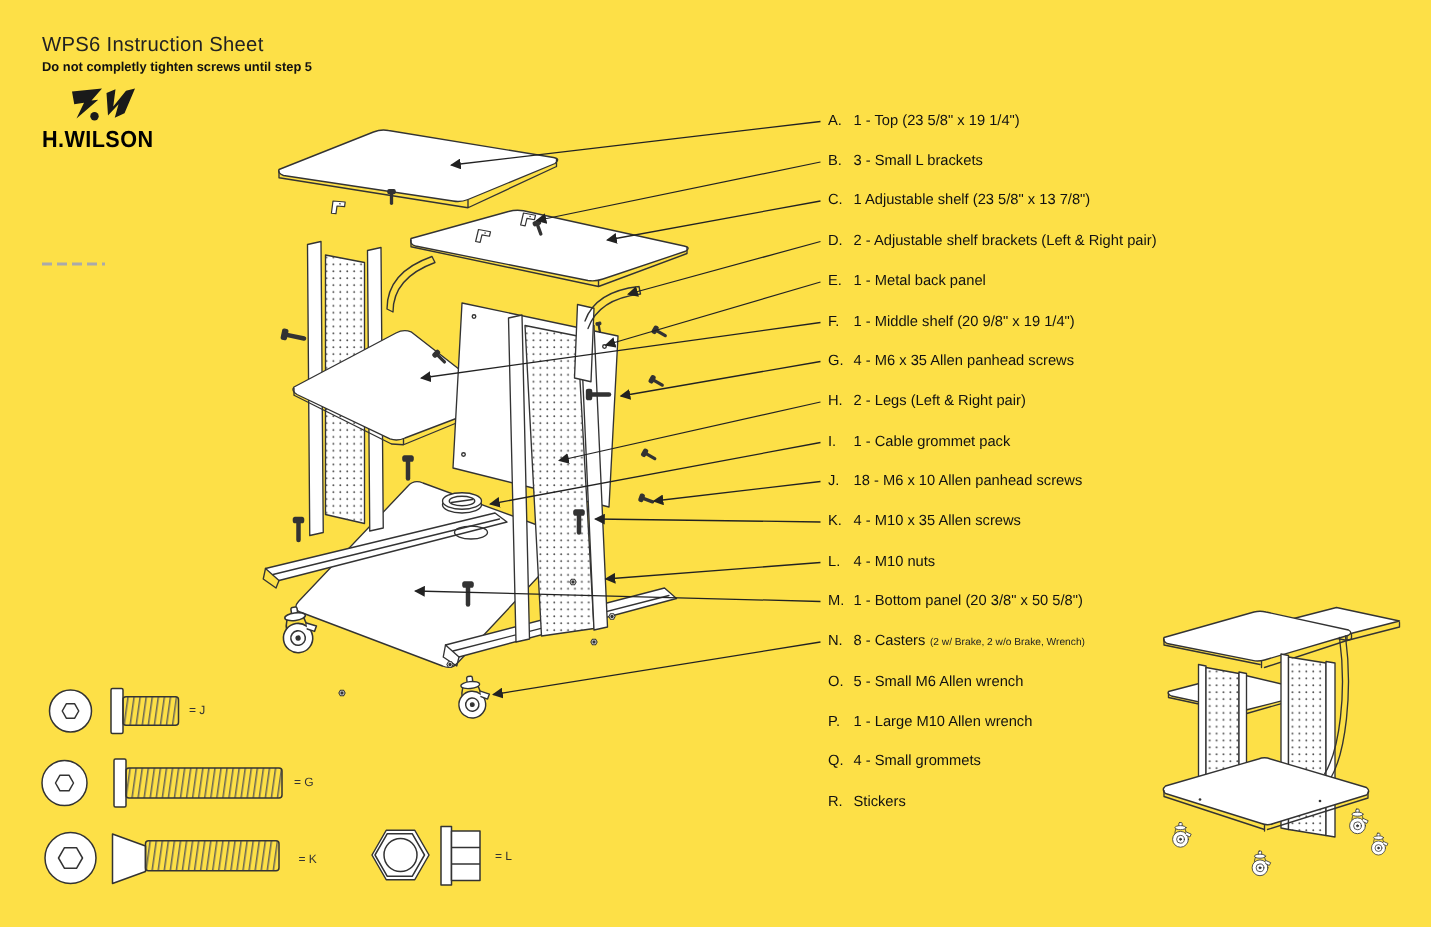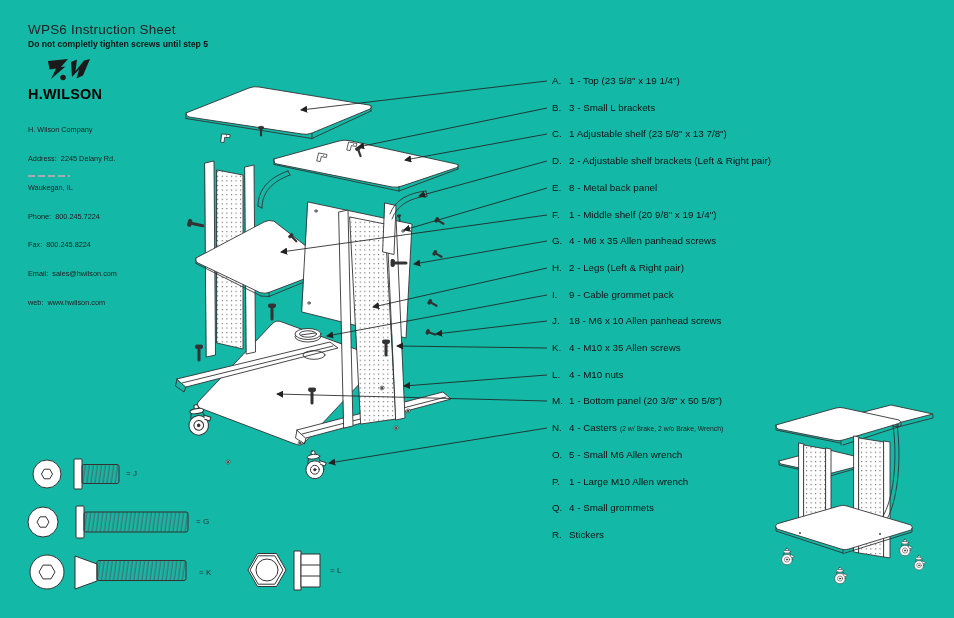--- a/index.html
+++ b/index.html
@@ -1,17 +1,17 @@
 <!DOCTYPE html>
 <html><head>
 <meta charset="utf-8">
 <style>
   html,body{margin:0;padding:0;background:#e8e8e8;}
   .sheet{
-    position:relative;width:954px;height:618px;background:#14b8a6;overflow:hidden;
+    position:relative;width:954px;height:618px;background:#fde047;overflow:hidden;
     font-family:"Liberation Sans", sans-serif;color:#111;
   }
   .abs{position:absolute;}
   
   .title{left:28px;top:22px;font-size:13.5px;font-weight:400;color:#222;letter-spacing:.2px;}
   .subtitle{left:28px;top:39px;font-size:8.6px;font-weight:700;color:#111;}
   
   .logo-mark{left:46px;top:58px;width:50px;height:27px;}
   .logo-word{left:28px;top:85px;font-size:15.5px;font-weight:900;color:#000;
              transform:scaleX(.93);transform-origin:left center;letter-spacing:.3px;}
@@ -264,29 +264,20 @@
   <div class="abs title">WPS6 Instruction Sheet</div>
   <div class="abs subtitle">Do not completly tighten screws until step 5</div>
 
   <svg class="abs logo-mark" viewBox="0 0 50 27" aria-hidden="true">
     <path d="M2,3 L22,1 L15,9 L19.5,8.5 L5,21 L10,10.5 L3.5,11.5 Z" fill="#1a1a1a"></path>
     <circle cx="17" cy="19.5" r="2.8" fill="#1a1a1a"></circle>
     <path d="M25,4 L31,1.5 L29.5,13 L38,2.5 L44,1 L37,17.5 L30.5,20.5 L33,11.5 L26,19 Z" fill="#1a1a1a"></path>
   </svg>
   <div class="abs logo-word">H.WILSON</div>
 
-  <div class="abs company">
-    <div>H. Wilson Company</div>
-    <div>Address:  2245 Delany Rd.</div>
-    <div>Waukegan, IL</div>
-    <div>Phone:  800.245.7224</div>
-    <div>Fax:  800.245.8224</div>
-    <div>Email:  sales@hwilson.com</div>
-    <div>web:  www.hwilson.com</div>
-  </div>
   <div class="abs fineprint"></div>
 
   <div>
     <div class="abs part-row" style="top:75px">
         <span class="part-letter">A.</span>
         <span>1 - Top (23 5/8" x 19 1/4")</span>
       </div>
     <div class="abs part-row" style="top:102px">
         <span class="part-letter">B.</span>
         <span>3 - Small L brackets</span>
@@ -294,57 +285,57 @@
     <div class="abs part-row" style="top:128px">
         <span class="part-letter">C.</span>
         <span>1 Adjustable shelf (23 5/8" x 13 7/8")</span>
       </div>
     <div class="abs part-row" style="top:155px">
         <span class="part-letter">D.</span>
         <span>2 - Adjustable shelf brackets (Left &amp; Right pair)</span>
       </div>
     <div class="abs part-row" style="top:182px">
         <span class="part-letter">E.</span>
-        <span>8 - Metal back panel</span>
+        <span>1 - Metal back panel</span>
       </div>
     <div class="abs part-row" style="top:209px">
         <span class="part-letter">F.</span>
         <span>1 - Middle shelf (20 9/8" x 19 1/4")</span>
       </div>
     <div class="abs part-row" style="top:235px">
         <span class="part-letter">G.</span>
         <span>4 - M6 x 35 Allen panhead screws</span>
       </div>
     <div class="abs part-row" style="top:262px">
         <span class="part-letter">H.</span>
         <span>2 - Legs (Left &amp; Right pair)</span>
       </div>
     <div class="abs part-row" style="top:289px">
         <span class="part-letter">I.</span>
-        <span>9 - Cable grommet pack</span>
+        <span>1 - Cable grommet pack</span>
       </div>
     <div class="abs part-row" style="top:315px">
         <span class="part-letter">J.</span>
         <span>18 - M6 x 10 Allen panhead screws</span>
       </div>
     <div class="abs part-row" style="top:342px">
         <span class="part-letter">K.</span>
         <span>4 - M10 x 35 Allen screws</span>
       </div>
     <div class="abs part-row" style="top:369px">
         <span class="part-letter">L.</span>
         <span>4 - M10 nuts</span>
       </div>
     <div class="abs part-row" style="top:395px">
         <span class="part-letter">M.</span>
         <span>1 - Bottom panel (20 3/8" x 50 5/8")</span>
       </div>
     <div class="abs part-row" style="top:422px">
         <span class="part-letter">N.</span>
-        <span>4 - Casters</span>
+        <span>8 - Casters</span>
         <span class="part-note">(2 w/ Brake, 2 w/o Brake, Wrench)</span>
       </div>
     <div class="abs part-row" style="top:449px">
         <span class="part-letter">O.</span>
         <span>5 - Small M6 Allen wrench</span>
       </div>
     <div class="abs part-row" style="top:476px">
         <span class="part-letter">P.</span>
         <span>1 - Large M10 Allen wrench</span>
       </div>

